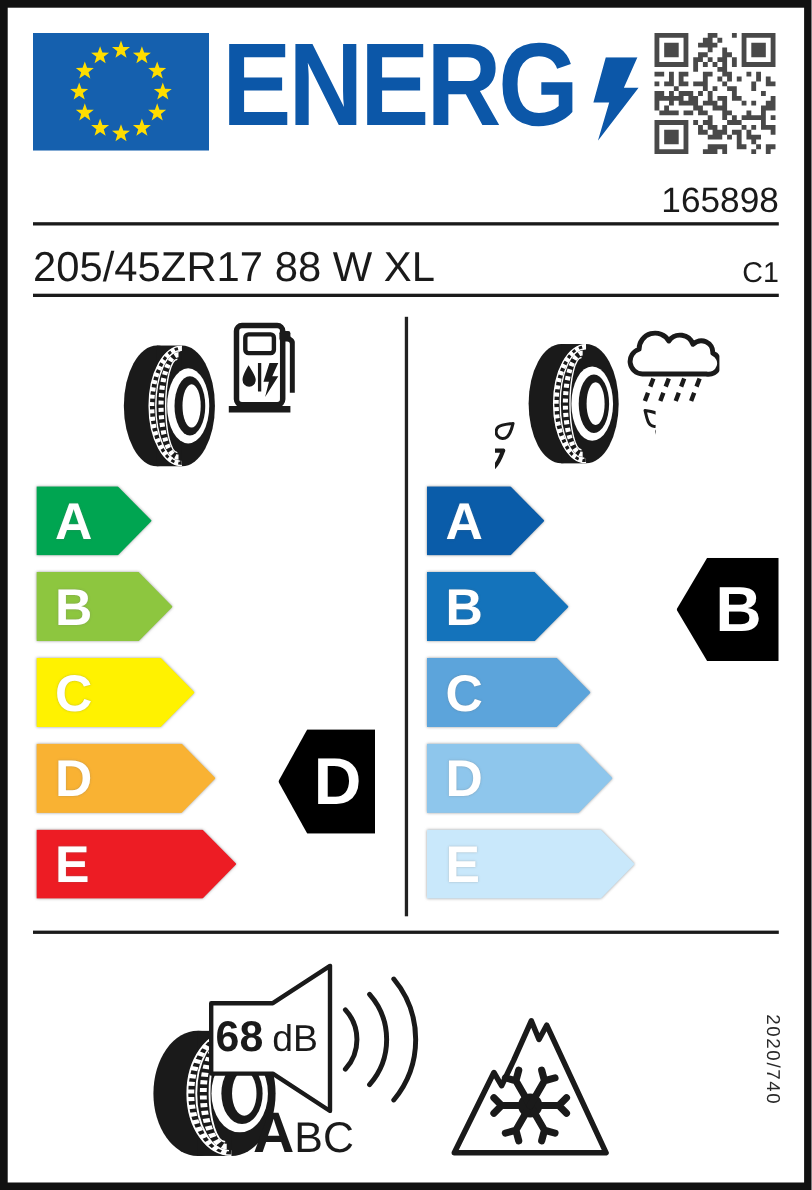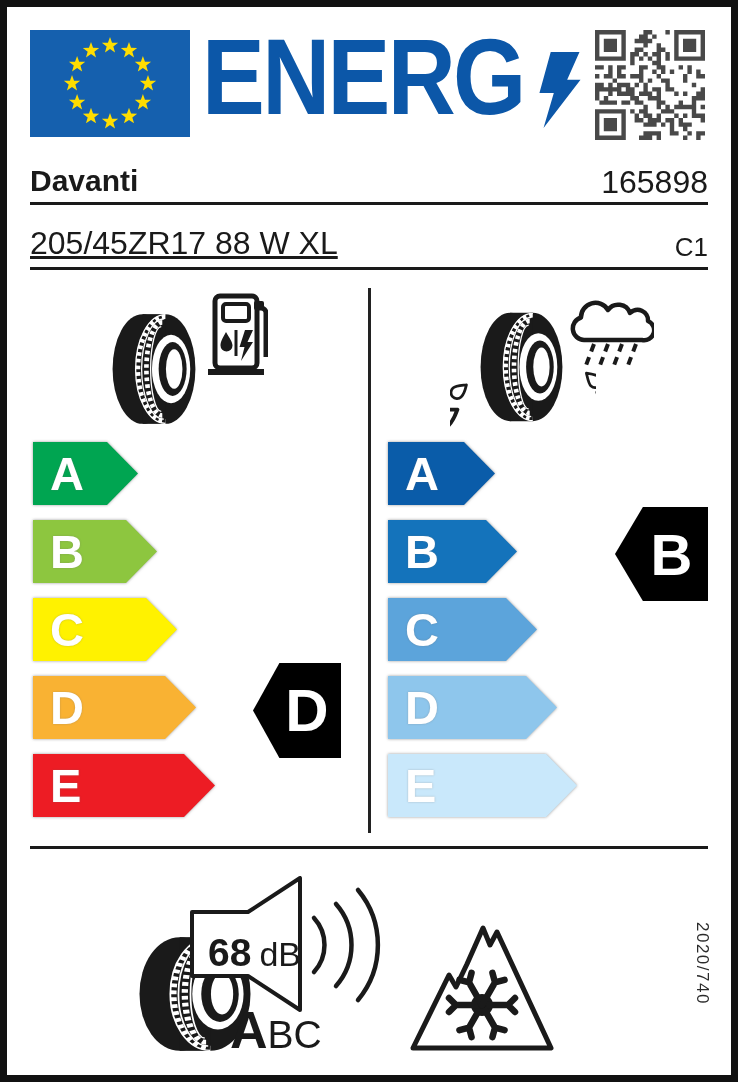--- a/index.html
+++ b/index.html
@@ -14,21 +14,21 @@
   .energ{
     left:202px;top:22px;font-size:107px;font-weight:bold;color:#0C57A8;
     letter-spacing:-3px;line-height:110px;transform:scaleX(.88);transform-origin:0 0;white-space:nowrap;
   }
   .bolt{left:538px;top:52px;width:46px;height:76px;}
   .qr{left:593px;top:30px;width:114px;height:110px;}
   .brand{left:30px;top:164px;font-size:30px;font-weight:bold;line-height:34px;}
   .label-id{right:30px;top:166px;font-size:32px;line-height:32px;}
   .hline{left:30px;width:678px;height:3px;background:#1a1a1a;}
   .l1{top:202px;} .l2{top:267px;} .l3{top:846px;}
-  .size{left:30px;top:224px;font-size:32px;line-height:38px;text-decoration:underline;}
+  .size{left:30px;top:224px;font-size:38px;line-height:38px;}
   .c1{right:30px;top:232px;font-size:26px;line-height:30px;}
   
   .vdivider{left:368px;top:288px;width:3px;height:545px;background:#222;}
   .icon-fuel{left:106px;top:290px;width:162px;height:138px;}
   .icon-wet{left:450px;top:302px;width:146px;height:128px;}
   .icon-cloud{left:564px;top:286px;width:90px;height:84px;}
   
   .arrow{position:absolute;height:63px;filter:drop-shadow(0 0 1.5px rgba(100,100,100,.65));}
   .arrow .shape{
     width:100%;height:100%;box-sizing:border-box;display:flex;align-items:center;
@@ -44,21 +44,21 @@
   .badge{
     position:absolute;background:#000;color:#fff;font-weight:bold;
     display:flex;align-items:center;justify-content:center;box-sizing:border-box;
     clip-path:polygon(0 50%, 30% 0, 100% 0, 100% 100%, 30% 100%);
   }
   .badge-fuel{left:253px;top:663px;width:88px;height:95px;font-size:60px;padding-left:20px;}
   .badge-wet{left:615px;top:507px;width:93px;height:94px;font-size:58px;padding-left:20px;}
   
   .tire-noise{left:136px;top:935px;width:118px;height:118px;}
   .speaker{left:190px;top:876px;width:196px;height:136px;}
-  .db-text{left:208px;top:926px;line-height:54px;white-space:nowrap;}
+  .db-text{left:196px;top:926px;line-height:34px;white-space:nowrap;}
   .db-text .num{font-size:39px;font-weight:bold;}
   .db-text .unit{font-size:34px;margin-left:8px;}
   .abc{left:230px;top:1004px;display:flex;align-items:baseline;}
   .abc .a{font-size:52px;font-weight:bold;line-height:1;}
   .abc .bc{font-size:39px;line-height:1;}
   .mountain{left:408px;top:906px;width:148px;height:146px;}
   .regulation{
     left:690px;top:922px;height:136px;width:24px;
     writing-mode:vertical-rl;font-size:17px;letter-spacing:1.5px;color:#2a2a2a;
     display:flex;align-items:center;
@@ -109,21 +109,20 @@
   <div class="abs energ">ENERG</div>
 
   <svg class="abs bolt" viewBox="0 0 44 74">
     <path d="M12 0 L40 0 L28 27 L41 27 L5 74 L15 40 L1 40 Z" fill="#0C57A8"></path>
   </svg>
 
   <svg class="abs qr" id="qr-svg" viewBox="0 0 25 25">
       <path d="M11 0h1v1h-1zM12 0h1v1h-1zM16 0h1v1h-1zM10 1h1v1h-1zM11 1h1v1h-1zM13 1h1v1h-1zM9 2h1v1h-1zM10 2h1v1h-1zM11 2h1v1h-1zM12 2h1v1h-1zM11 3h1v1h-1zM14 3h1v1h-1zM9 4h1v1h-1zM10 4h1v1h-1zM14 4h1v1h-1zM15 4h1v1h-1zM8 5h1v1h-1zM9 5h1v1h-1zM11 5h1v1h-1zM13 5h1v1h-1zM14 5h1v1h-1zM16 5h1v1h-1zM8 6h1v1h-1zM10 6h1v1h-1zM12 6h1v1h-1zM14 6h1v1h-1zM16 6h1v1h-1zM8 7h1v1h-1zM13 7h1v1h-1zM14 7h1v1h-1zM0 8h1v1h-1zM1 8h1v1h-1zM3 8h1v1h-1zM5 8h1v1h-1zM6 8h1v1h-1zM10 8h1v1h-1zM11 8h1v1h-1zM14 8h1v1h-1zM15 8h1v1h-1zM19 8h1v1h-1zM21 8h1v1h-1zM3 9h1v1h-1zM5 9h1v1h-1zM10 9h1v1h-1zM13 9h1v1h-1zM15 9h1v1h-1zM17 9h1v1h-1zM21 9h1v1h-1zM23 9h1v1h-1zM0 10h1v1h-1zM2 10h1v1h-1zM3 10h1v1h-1zM5 10h1v1h-1zM6 10h1v1h-1zM8 10h1v1h-1zM9 10h1v1h-1zM10 10h1v1h-1zM14 10h1v1h-1zM20 10h1v1h-1zM23 10h1v1h-1zM24 10h1v1h-1zM4 11h1v1h-1zM10 11h1v1h-1zM12 11h1v1h-1zM15 11h1v1h-1zM16 11h1v1h-1zM20 11h1v1h-1zM0 12h1v1h-1zM1 12h1v1h-1zM3 12h1v1h-1zM5 12h1v1h-1zM6 12h1v1h-1zM7 12h1v1h-1zM9 12h1v1h-1zM11 12h1v1h-1zM16 12h1v1h-1zM22 12h1v1h-1zM0 13h1v1h-1zM1 13h1v1h-1zM2 13h1v1h-1zM3 13h1v1h-1zM4 13h1v1h-1zM5 13h1v1h-1zM7 13h1v1h-1zM8 13h1v1h-1zM11 13h1v1h-1zM13 13h1v1h-1zM14 13h1v1h-1zM16 13h1v1h-1zM17 13h1v1h-1zM24 13h1v1h-1zM0 14h1v1h-1zM3 14h1v1h-1zM5 14h1v1h-1zM6 14h1v1h-1zM7 14h1v1h-1zM8 14h1v1h-1zM10 14h1v1h-1zM11 14h1v1h-1zM12 14h1v1h-1zM14 14h1v1h-1zM18 14h1v1h-1zM20 14h1v1h-1zM23 14h1v1h-1zM24 14h1v1h-1zM0 15h1v1h-1zM2 15h1v1h-1zM8 15h1v1h-1zM9 15h1v1h-1zM12 15h1v1h-1zM13 15h1v1h-1zM14 15h1v1h-1zM22 15h1v1h-1zM23 15h1v1h-1zM24 15h1v1h-1zM1 16h1v1h-1zM2 16h1v1h-1zM3 16h1v1h-1zM4 16h1v1h-1zM6 16h1v1h-1zM7 16h1v1h-1zM9 16h1v1h-1zM10 16h1v1h-1zM14 16h1v1h-1zM15 16h1v1h-1zM19 16h1v1h-1zM22 16h1v1h-1zM11 17h1v1h-1zM14 17h1v1h-1zM16 17h1v1h-1zM18 17h1v1h-1zM19 17h1v1h-1zM20 17h1v1h-1zM21 17h1v1h-1zM22 17h1v1h-1zM24 17h1v1h-1zM8 18h1v1h-1zM10 18h1v1h-1zM11 18h1v1h-1zM15 18h1v1h-1zM16 18h1v1h-1zM17 18h1v1h-1zM22 18h1v1h-1zM9 19h1v1h-1zM11 19h1v1h-1zM12 19h1v1h-1zM14 19h1v1h-1zM18 19h1v1h-1zM20 19h1v1h-1zM22 19h1v1h-1zM23 19h1v1h-1zM24 19h1v1h-1zM9 20h1v1h-1zM10 20h1v1h-1zM12 20h1v1h-1zM13 20h1v1h-1zM14 20h1v1h-1zM16 20h1v1h-1zM17 20h1v1h-1zM19 20h1v1h-1zM24 20h1v1h-1zM11 21h1v1h-1zM12 21h1v1h-1zM13 21h1v1h-1zM15 21h1v1h-1zM17 21h1v1h-1zM19 21h1v1h-1zM20 21h1v1h-1zM21 21h1v1h-1zM17 22h1v1h-1zM20 22h1v1h-1zM11 23h1v1h-1zM12 23h1v1h-1zM13 23h1v1h-1zM14 23h1v1h-1zM17 23h1v1h-1zM18 23h1v1h-1zM21 23h1v1h-1zM23 23h1v1h-1zM24 23h1v1h-1zM10 24h1v1h-1zM11 24h1v1h-1zM12 24h1v1h-1zM14 24h1v1h-1zM20 24h1v1h-1zM23 24h1v1h-1zM0 0h7v7h-7z M1 1h5v5h-5z M2 2h3v3h-3zM18 0h7v7h-7z M19 1h5v5h-5z M20 2h3v3h-3zM0 18h7v7h-7z M1 19h5v5h-5z M2 20h3v3h-3z" fill="#494949" fill-rule="evenodd"></path>
     </svg>
 
-  <div class="abs brand">Davanti</div>
   <div class="abs label-id">165898</div>
   <div class="abs hline l1"></div>
   <div class="abs size">205/45ZR17 88 W XL</div>
   <div class="abs c1">C1</div>
   <div class="abs hline l2"></div>
 
   <div class="abs vdivider"></div>
 
   <svg class="abs icon-fuel" viewBox="0 0 162 138">
     <use href="#tire" x="4" y="22" width="88" height="114"></use>

